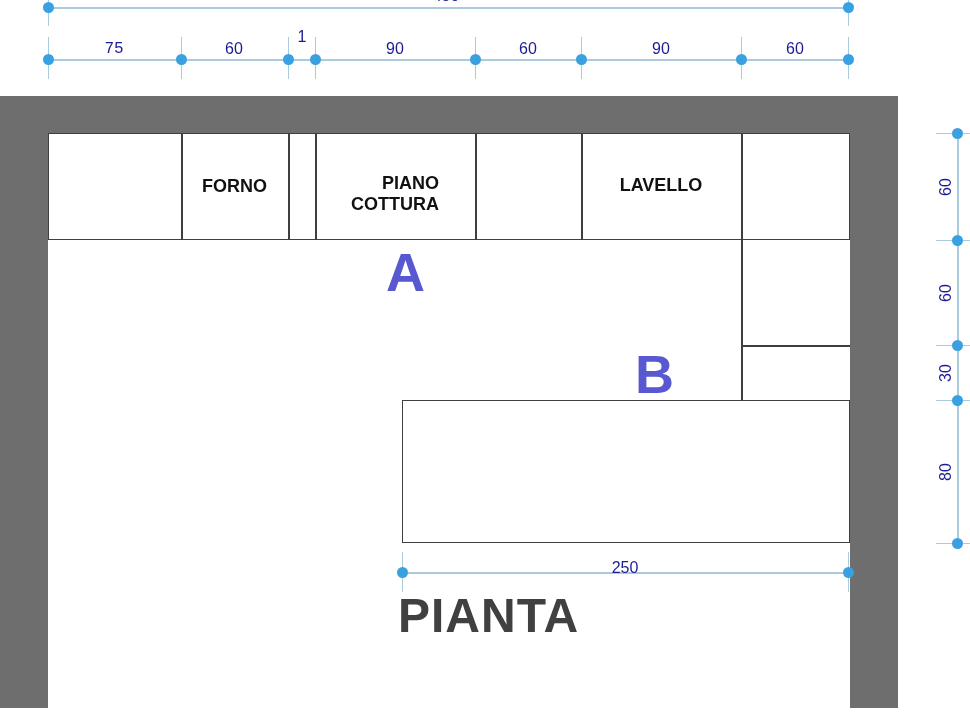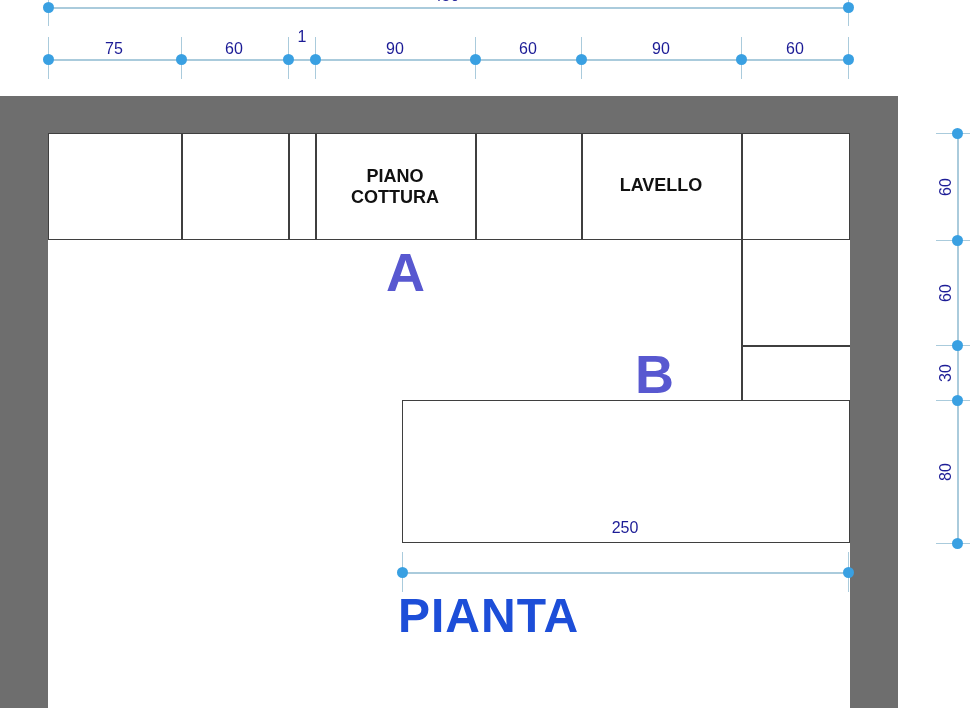--- a/index.html
+++ b/index.html
@@ -25,21 +25,21 @@
   .cablabel{
     position:absolute;display:flex;align-items:center;justify-content:center;
     color:#111111;font-weight:bold;font-size:18px;line-height:21px;text-align:center;
     white-space:pre-line;
   }
   
   .zone{
     position:absolute;color:#5858d0;font-weight:bold;font-size:54px;line-height:54px;
   }
   .title{
-    position:absolute;color:#1d4ed8;font-weight:bold;font-size:48px;line-height:48px;
+    position:absolute;color:#404040;font-weight:bold;font-size:48px;line-height:48px;
     letter-spacing:1px;
   }
 </style>
 </head>
 <body>
 
 <div id="canvas">
 
   <div class="dline" style="left:48px;top:7px;width:800px;height:2px;"></div>
   <div class="dline" style="left:48px;top:0;width:1px;height:26px;"></div>
@@ -61,41 +61,42 @@
 
   <div class="dot" style="left:43px;top:54px;"></div>
   <div class="dot" style="left:176px;top:54px;"></div>
   <div class="dot" style="left:283px;top:54px;"></div>
   <div class="dot" style="left:310px;top:54px;"></div>
   <div class="dot" style="left:470px;top:54px;"></div>
   <div class="dot" style="left:576px;top:54px;"></div>
   <div class="dot" style="left:736px;top:54px;"></div>
   <div class="dot" style="left:843px;top:54px;"></div>
 
-  <div class="dimtext" style="left:84px;top:41px;width:60px;">75</div>
+  <div class="dimtext" style="left:84px;top:41px;width:60px;font-family:Liberation Mono, monospace;">75</div>
   <div class="dimtext" style="left:204px;top:41px;width:60px;">60</div>
   <div class="dimtext" style="left:272px;top:29px;width:60px;">1</div>
   <div class="dimtext" style="left:365px;top:41px;width:60px;">90</div>
   <div class="dimtext" style="left:498px;top:41px;width:60px;">60</div>
   <div class="dimtext" style="left:631px;top:41px;width:60px;">90</div>
   <div class="dimtext" style="left:765px;top:41px;width:60px;">60</div>
 
   <div class="wall" style="left:0;top:96px;width:898px;height:37px;"></div>
   <div class="wall" style="left:0;top:96px;width:48px;height:612px;"></div>
   <div class="wall" style="left:850px;top:96px;width:48px;height:612px;"></div>
 
   <div class="box" style="left:48px;top:133px;width:802px;height:107px;"></div>
   <div class="sline" style="left:181px;top:133px;width:1.5px;height:107px;"></div>
   <div class="sline" style="left:288px;top:133px;width:1.5px;height:107px;"></div>
   <div class="sline" style="left:315px;top:133px;width:1.5px;height:107px;"></div>
   <div class="sline" style="left:475px;top:133px;width:1.5px;height:107px;"></div>
   <div class="sline" style="left:581px;top:133px;width:1.5px;height:107px;"></div>
   <div class="sline" style="left:741px;top:133px;width:1.5px;height:107px;"></div>
 
-  <div class="cablabel" style="left:315px;top:133px;width:160px;height:107px;">PIANO
+  <div class="cablabel" style="left:181px;top:133px;width:107px;height:107px;">FORNO</div>
+  <div class="cablabel" style="left:315px;top:140px;width:160px;height:107px;text-align:right;">PIANO
 COTTURA</div>
   <div class="cablabel" style="left:581px;top:133px;width:160px;height:105px;">LAVELLO</div>
 
   <div class="sline" style="left:741px;top:240px;width:1.5px;height:160px;"></div>
   <div class="sline" style="left:741px;top:345px;width:109px;height:1.5px;"></div>
 
   <div class="box" style="left:402px;top:400px;width:448px;height:143px;"></div>
 
   <div class="zone" style="left:386px;top:245px;">A</div>
   <div class="zone" style="left:635px;top:347px;">B</div>
@@ -114,17 +115,17 @@
   <div class="dimtext rot" style="left:916px;top:179px;width:60px;">60</div>
   <div class="dimtext rot" style="left:916px;top:285px;width:60px;">60</div>
   <div class="dimtext rot" style="left:916px;top:365px;width:60px;">30</div>
   <div class="dimtext rot" style="left:916px;top:464px;width:60px;">80</div>
 
   <div class="dline" style="left:402px;top:572px;width:446px;height:2px;"></div>
   <div class="dline" style="left:402px;top:552px;width:1px;height:40px;"></div>
   <div class="dline" style="left:848px;top:552px;width:1px;height:40px;"></div>
   <div class="dot" style="left:397px;top:567px;"></div>
   <div class="dot" style="left:843px;top:567px;"></div>
-  <div class="dimtext" style="left:595px;top:520px;width:60px;">250</div>
+  <div class="dimtext" style="left:595px;top:560px;width:60px;">250</div>
 
   <div class="title" style="left:398px;top:592px;">PIANTA</div>
 
 </div>
 
 </body></html>

